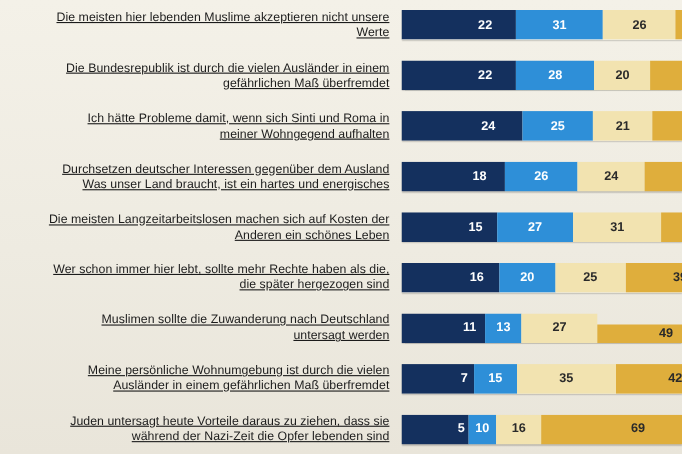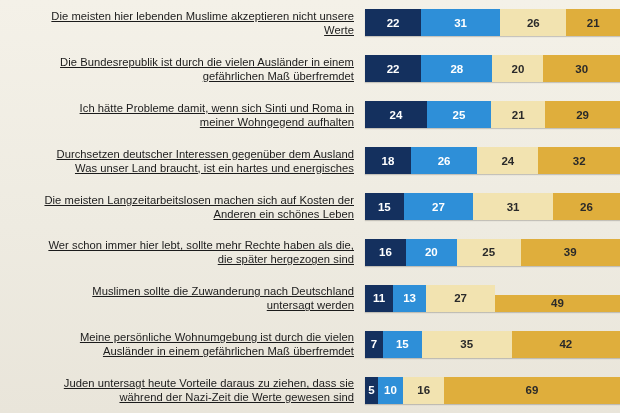--- a/index.html
+++ b/index.html
@@ -55,20 +55,21 @@
     justify-content: center;
     font-size: 11.5px;
     font-weight: bold;
     color: #141414;
     overflow: hidden;
     white-space: nowrap;
   }
   .seg.s0 {
     background: #14305e;
     color: #ffffff;
+    padding-left: 48px;
   }
   .seg.s1 {
     background: #2e8fd8;
     color: #ffffff;
   }
   .seg.s2 {
     background: #f2e3b0;
     color: #2a2a2a;
   }
   .seg.s3 {
@@ -172,21 +173,21 @@
       <div class="bar">
         <div class="seg s0" style="flex: 0 0 7.07071%;">7</div>
         <div class="seg s1" style="flex: 0 0 15.1515%;">15</div>
         <div class="seg s2" style="flex: 0 0 35.3535%;">35</div>
         <div class="seg s3" style="flex: 0 0 42.4242%;">42</div>
       </div>
     </div>
     <div class="row">
       <div class="label">
         <span>Juden untersagt heute Vorteile daraus zu ziehen, dass sie</span>
-        <span>während der Nazi-Zeit die Werte gewesen sind</span>
+        <span>während der Nazi-Zeit die Opfer lebenden sind</span>
       </div>
       <div class="bar">
         <div class="seg s0" style="flex: 0 0 5%;">5</div>
         <div class="seg s1" style="flex: 0 0 10%;">10</div>
         <div class="seg s2" style="flex: 0 0 16%;">16</div>
         <div class="seg s3" style="flex: 0 0 69%;">69</div>
       </div>
     </div>
   </div>
 

